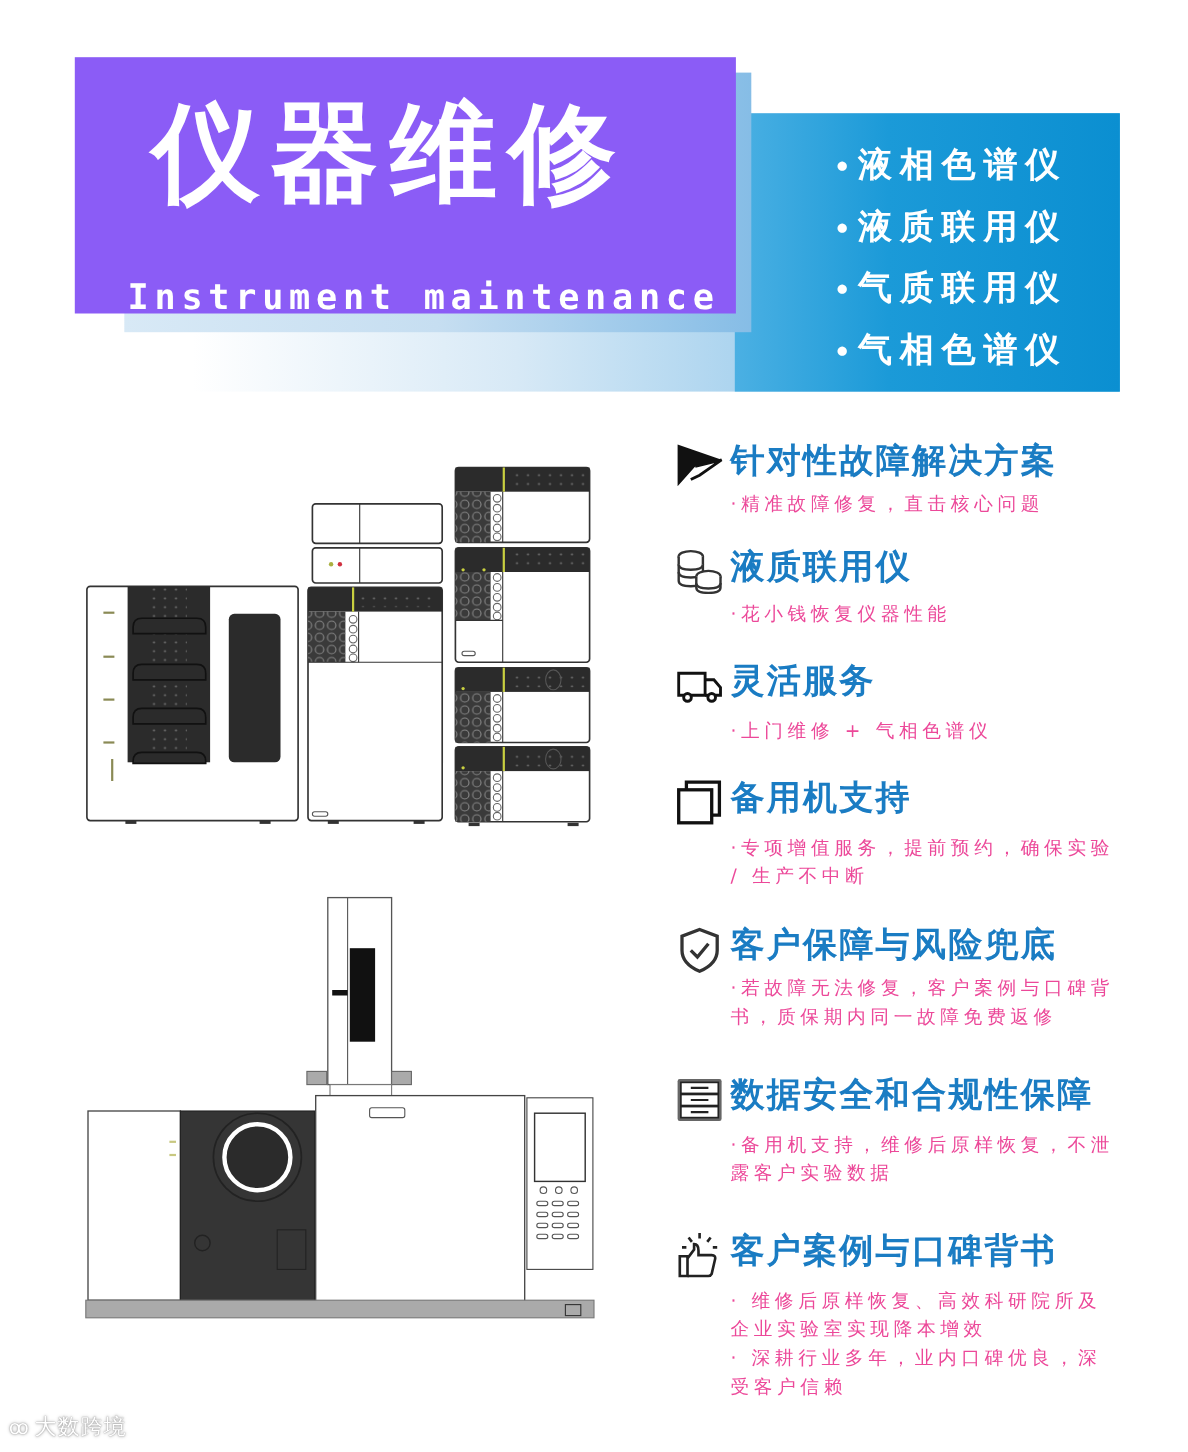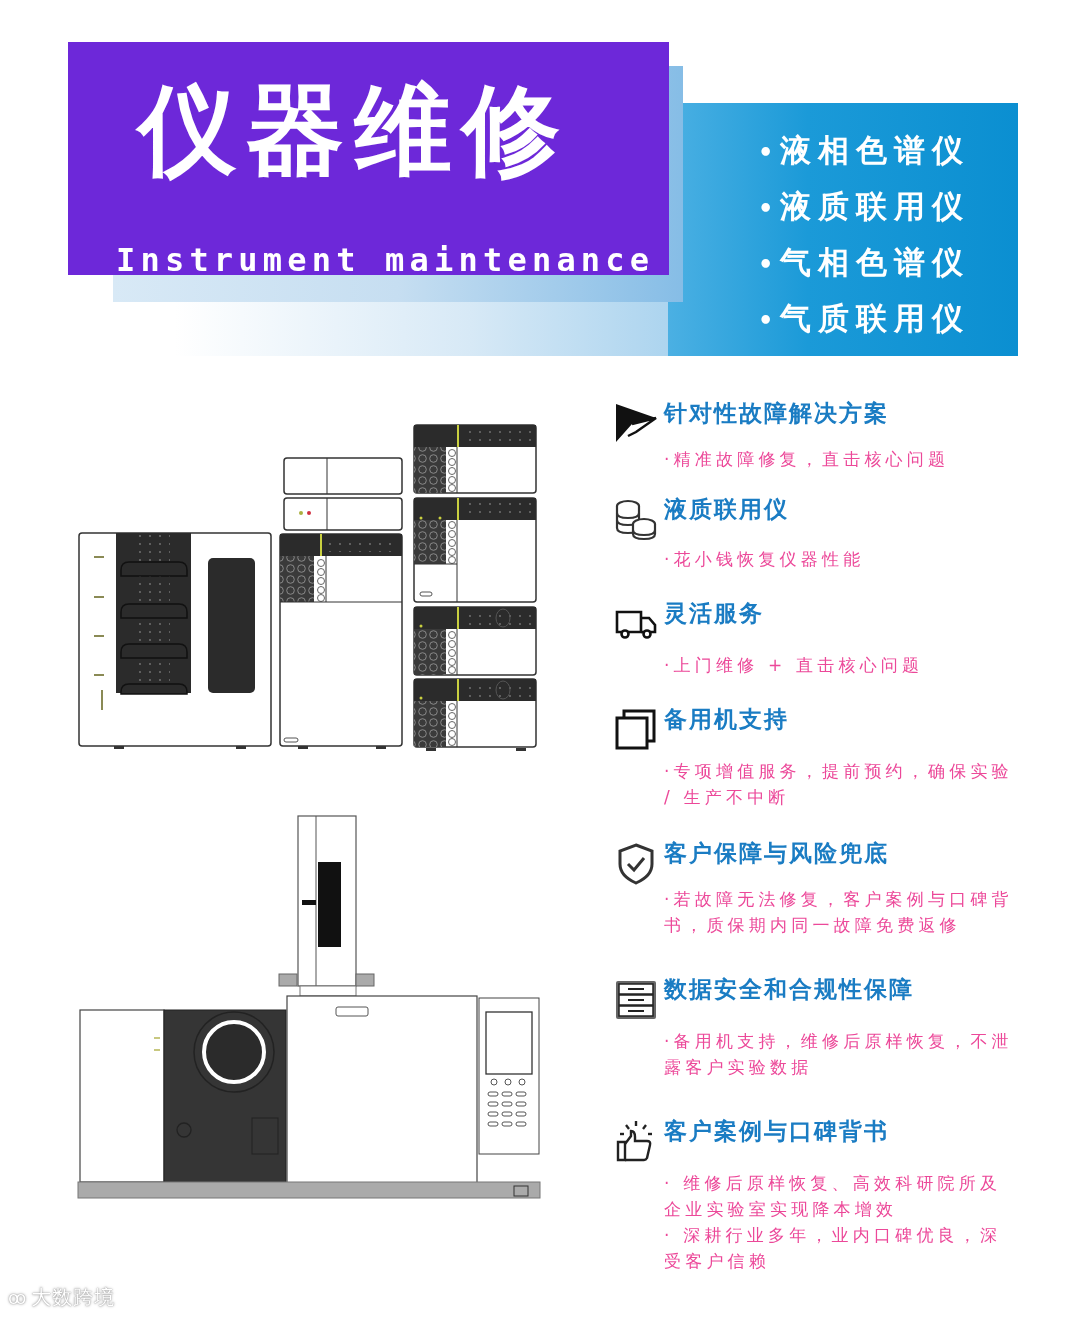--- a/index.html
+++ b/index.html
@@ -13,22 +13,22 @@
   }
   .right-panel {
     position: absolute; left: 668px; top: 103px; width: 350px; height: 253px;
     background: linear-gradient(90deg, #4bb0e3 0%, #1b9ad8 40%, #0b8fd1 100%);
   }
   .shadow-panel {
     position: absolute; left: 113px; top: 66px; width: 570px; height: 236px;
     background: linear-gradient(90deg, #d8e9f6 0%, #c6def1 50%, #86bde6 100%);
   }
   .title-box {
-    position: absolute; left: 68px; top: 42px; width: 601px; height: 233px;
-    background: #6d28d9;
+    position: absolute; left: 68px; top: 52px; width: 601px; height: 233px;
+    background: #8b5cf6;
   }
   .title-cn {
     position: absolute; left: 70px; top: 28px; width: 470px;
     color: #ffffff; font-size: 98px; font-weight: bold; letter-spacing: 10px;
     line-height: 120px; white-space: nowrap;
     font-family: "DejaVu Sans", sans-serif;
   }
   .title-en {
     position: absolute; left: 48px; top: 168px;
     color: #ffffff; font-size: 32px; font-weight: bold; letter-spacing: 5.2px;
@@ -45,21 +45,21 @@
 
   
   .illus-top { position: absolute; left: 76px; top: 420px; width: 468px; height: 336px; }
   .illus-bottom { position: absolute; left: 74px; top: 812px; width: 472px; height: 396px; }
 
   
   .feature { position: absolute; left: 614px; width: 420px; }
   .feature .f-icon { position: absolute; left: 0; top: 0; width: 44px; height: 44px; }
   .feature .f-title {
     position: absolute; left: 50px; top: -4px; white-space: nowrap;
-    color: #1a7cc3; font-size: 23px; font-weight: bold; letter-spacing: 2px; font-family: Liberation Mono, monospace;
+    color: #1a7cc3; font-size: 31px; font-weight: bold; letter-spacing: 2px; font-family: Liberation Mono, monospace;
   }
   .feature .f-desc {
     position: absolute; left: 50px; top: 44px; width: 350px;
     color: #ec4899; font-size: 17px; letter-spacing: 4.2px; line-height: 26px;
   }
 
   .watermark {
     position: absolute; left: 8px; top: 1284px; color: #ffffff;
     font-size: 20px; font-weight: normal; letter-spacing: 1px;
     text-shadow: 0 0 3px #9a9a9a, 0 0 1px #777;
@@ -74,22 +74,22 @@
 <div class="right-panel"></div>
 <div class="shadow-panel"></div>
 <div class="title-box">
   <div class="title-cn">仪器维修</div>
   <div class="title-en">Instrument maintenance</div>
 </div>
 
 <ul class="inst-list">
   <li><span class="dot">•</span><span>液相色谱仪</span></li>
   <li><span class="dot">•</span><span>液质联用仪</span></li>
+  <li><span class="dot">•</span><span>气质联用仪</span></li>
   <li><span class="dot">•</span><span>气相色谱仪</span></li>
-  <li><span class="dot">•</span><span>气质联用仪</span></li>
 </ul>
 
 <svg class="illus-top" viewBox="0 0 468 336" xmlns="http://www.w3.org/2000/svg">
   <defs>
     <pattern id="dots" width="10" height="8" patternUnits="userSpaceOnUse">
       <circle cx="4" cy="4" r="0.9" fill="#777"></circle>
     </pattern>
     <pattern id="rings" width="11" height="11" patternUnits="userSpaceOnUse">
       <circle cx="5.5" cy="5.5" r="3.8" fill="none" stroke="#888" stroke-width="1"></circle>
     </pattern>
@@ -287,21 +287,21 @@
 <div class="feature" style="top:602px;">
   <svg class="f-icon" viewBox="0 0 44 44">
     <g fill="none" stroke="#111" stroke-width="2.6">
       <path d="M3 10 h24 v20 h-24 z"></path>
         <path d="M27 16 h8 l6 7 v7 h-14"></path>
       <circle cx="11" cy="32" r="3.5" fill="#fff"></circle>
         <circle cx="33" cy="32" r="3.5" fill="#fff"></circle>
     </g>
   </svg>
   <div class="f-title">灵活服务</div>
-  <div class="f-desc" style="top:50px;">·上门维修 + 直击核心问题</div>
+  <div class="f-desc" style="top:50px;">·上门维修 + 气相色谱仪</div>
 </div>
 
 <div class="feature" style="top:708px;">
   <svg class="f-icon" viewBox="0 0 44 44">
     <g fill="none" stroke="#111" stroke-width="3">
         <rect x="3" y="10" width="30" height="30"></rect>
         <path d="M10 10 v-7 h30 v30 h-7"></path>
       </g>
   </svg>
   <div class="f-title">备用机支持</div>

